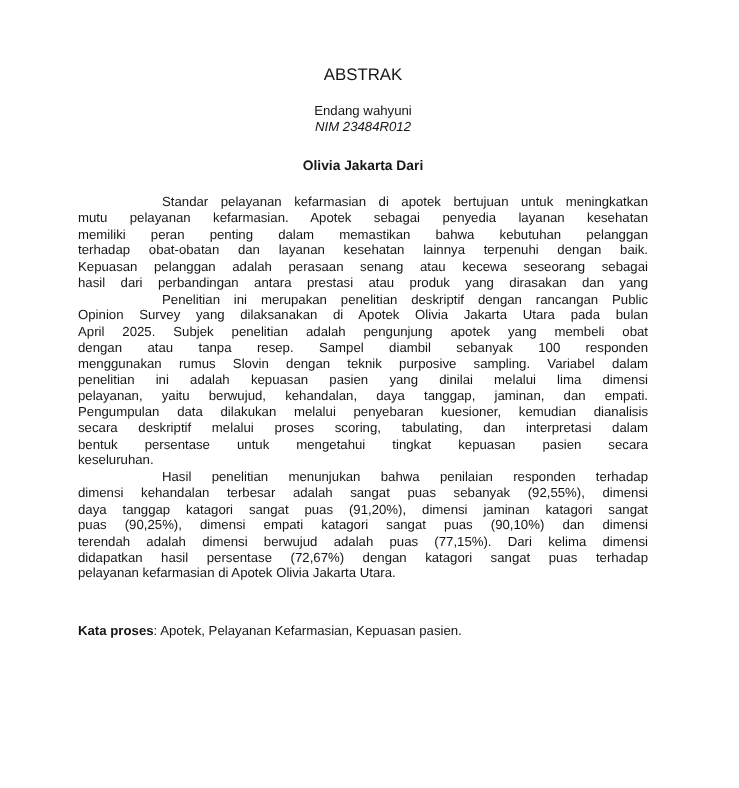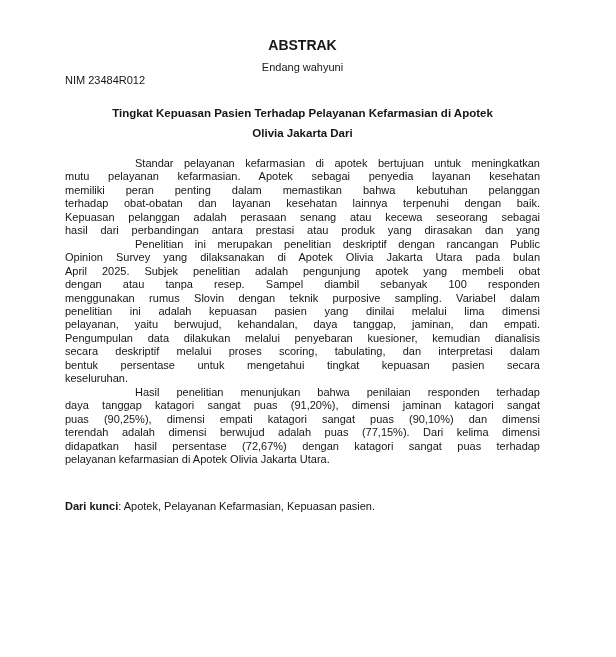--- a/index.html
+++ b/index.html
@@ -11,34 +11,36 @@
     font-family: "Liberation Sans", sans-serif;
     color: #161616;
     overflow: hidden;
     margin: 0 auto;
   }
   .content {
     padding: 38px 76px 0 65px; 
   }
   .heading {
     font-size: 14px;
-    font-weight: bold;
+    font-weight: normal;
     text-align: center;
     line-height: 15px;
-    margin: 0;
+    margin: 17px;
   }
   .author {
     margin-top: 8px;
     font-size: 11px;
     line-height: 12.5px;
     text-align: center;
   }
   .nim {
     font-size: 11px;
     line-height: 12.5px;
+    text-align: center;
+    font-style: italic;
   }
   .title {
     margin-top: 17px;
     font-size: 11.5px;
     font-weight: bold;
     text-align: center;
     line-height: 20px;
   }
   .body {
     margin-top: 14px;
@@ -66,21 +68,20 @@
 <div class="page">
   <div class="content">
 
     <div class="heading">ABSTRAK</div>
 
     <div class="author">Endang wahyuni</div>
 
     <div class="nim">NIM 23484R012</div>
 
     <div class="title">
-      <div>Tingkat Kepuasan Pasien Terhadap Pelayanan Kefarmasian di Apotek</div>
       <div>Olivia Jakarta Dari</div>
     </div>
 
     <div class="body" id="abstract-body">
         <div class="para">
           <div class="line first">Standar pelayanan kefarmasian di apotek bertujuan untuk meningkatkan</div>
           <div class="line">mutu pelayanan kefarmasian. Apotek sebagai penyedia layanan kesehatan</div>
           <div class="line">memiliki peran penting dalam memastikan bahwa kebutuhan pelanggan</div>
           <div class="line">terhadap obat-obatan dan layanan kesehatan lainnya terpenuhi dengan baik.</div>
           <div class="line">Kepuasan pelanggan adalah perasaan senang atau kecewa seseorang sebagai</div>
@@ -94,26 +95,27 @@
           <div class="line">menggunakan rumus Slovin dengan teknik purposive sampling. Variabel dalam</div>
           <div class="line">penelitian ini adalah kepuasan pasien yang dinilai melalui lima dimensi</div>
           <div class="line">pelayanan, yaitu berwujud, kehandalan, daya tanggap, jaminan, dan empati.</div>
           <div class="line">Pengumpulan data dilakukan melalui penyebaran kuesioner, kemudian dianalisis</div>
           <div class="line">secara deskriptif melalui proses scoring, tabulating, dan interpretasi dalam</div>
           <div class="line">bentuk persentase untuk mengetahui tingkat kepuasan pasien secara</div>
           <div class="line last">keseluruhan.</div>
         </div>
         <div class="para">
           <div class="line first">Hasil penelitian menunjukan bahwa penilaian responden terhadap</div>
+          <div class="line">dimensi kehandalan terbesar adalah sangat puas sebanyak (92,55%), dimensi</div>
           <div class="line">daya tanggap katagori sangat puas (91,20%), dimensi jaminan katagori sangat</div>
           <div class="line">puas (90,25%), dimensi empati katagori sangat puas (90,10%) dan dimensi</div>
           <div class="line">terendah adalah dimensi berwujud adalah puas (77,15%). Dari kelima dimensi</div>
           <div class="line">didapatkan hasil persentase (72,67%) dengan katagori sangat puas terhadap</div>
           <div class="line last">pelayanan kefarmasian di Apotek Olivia Jakarta Utara.</div>
         </div>
       </div>
 
     <div class="keywords">
-      <span class="label">Dari kunci</span><span>: Apotek, Pelayanan Kefarmasian, Kepuasan pasien.</span>
+      <span class="label">Kata proses</span><span>: Apotek, Pelayanan Kefarmasian, Kepuasan pasien.</span>
     </div>
 
   </div>
 </div>
 
 </body></html>

